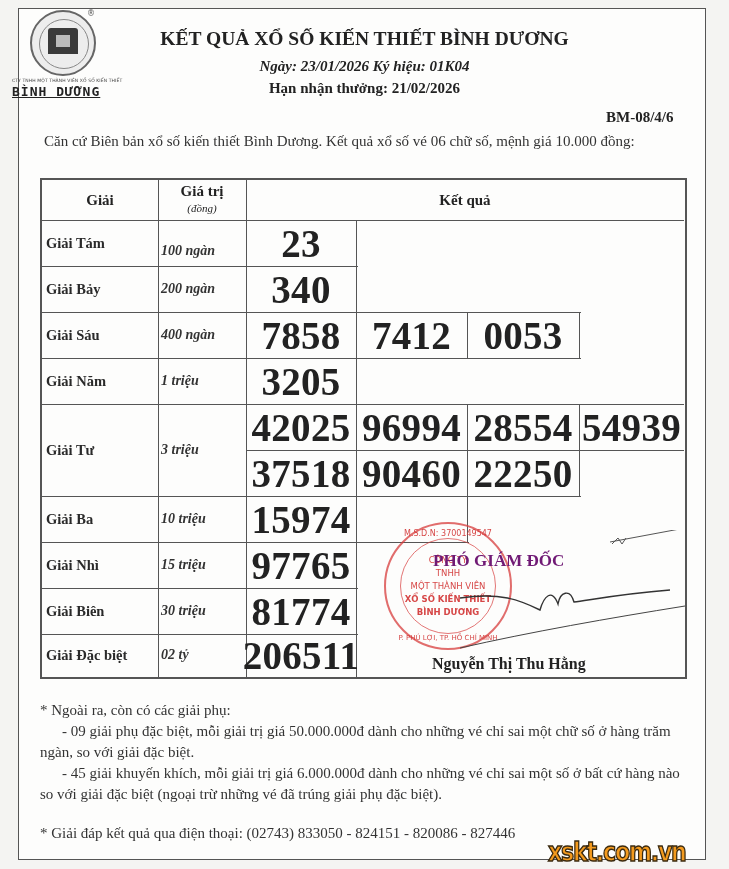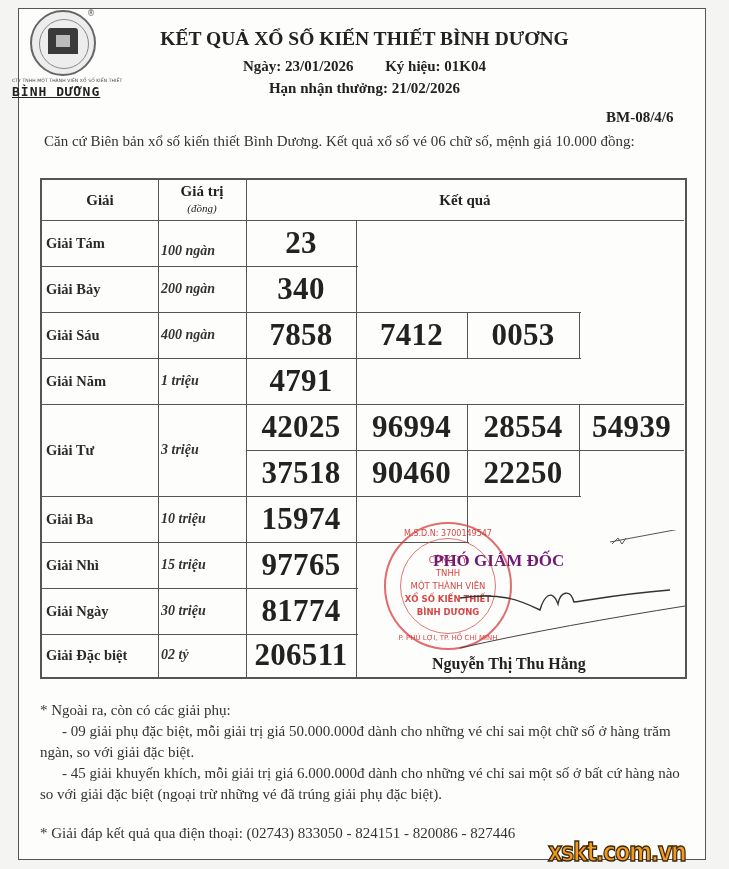--- a/index.html
+++ b/index.html
@@ -15,34 +15,34 @@
                border-radius:50%; border:1px solid #888; }
   .logo-building { left:48px; top:28px; width:30px; height:26px; background:#3a3a3a; border-radius:3px 3px 0 0; }
   .logo-building::before { content:""; position:absolute; left:8px; top:7px; width:14px; height:12px; background:#bbb; }
   .logo-reg { left:87px; top:9px; font-size:8px; font-family:"DejaVu Sans", sans-serif; color:#555; }
   .logo-sub { left:12px; top:78px; font-size:4.5px; letter-spacing:0.1px; color:#444; font-family:"DejaVu Sans", sans-serif; white-space:nowrap; }
   .logo-brand { left:12px; top:84px; font-size:13px; font-weight:bold; letter-spacing:1px; color:#222;
                 font-family:"DejaVu Sans Mono", monospace; text-decoration:underline; white-space:nowrap; }
   
   .title { left:0; width:729px; top:28px; text-align:center; font-size:19.5px; font-weight:bold; color:#222; }
   .sub1 { left:0; width:729px; top:58px; text-align:center; font-size:15px; font-weight:bold; }
-  .sub1 span { margin:0 14px; }
+  .sub1 span { margin:0 0;font-style:italic; }
   .sub2 { left:0; width:729px; top:80px; text-align:center; font-size:15px; font-weight:bold; }
   .form-code { left:606px; top:109px; font-size:15px; font-weight:bold; }
   .intro { left:44px; top:131px; width:640px; font-size:15px; line-height:21px; color:#333; }
   
   .tbl { left:40px; top:178px; width:647px; height:501px; border:2.5px solid #555; box-sizing:border-box; }
   .hline { position:absolute; height:0; border-top:1.3px solid #555; }
   .vline { position:absolute; width:0; border-left:1.3px solid #555; }
   .cell { position:absolute; display:flex; align-items:center; }
   .hdr { font-weight:bold; font-size:15px; justify-content:center; text-align:center; line-height:17px; flex-direction:column; }
   .hdr i { font-weight:normal; font-size:11px; }
   .prize { font-weight:bold; font-size:14.5px; padding-left:4px; color:#2a2a2a; }
   .value { font-style:italic; font-weight:bold; font-size:14px; padding-left:3px; color:#333; }
-  .num { justify-content:center; font-weight:bold; font-size:31px; color:#222; letter-spacing:0.3px; }
+  .num { justify-content:center; font-weight:bold; font-size:39px; color:#222; letter-spacing:0.3px; }
   
   .stamp { left:384px; top:522px; width:128px; height:128px; border-radius:50%; border:2.5px solid rgba(215,60,60,0.75);
            box-sizing:border-box; }
   .stamp-inner { left:14px; top:14px; width:96px; height:96px; border-radius:50%; border:1.5px solid rgba(215,60,60,0.7); box-sizing:border-box; }
   .stamp-text { left:0; width:124px; text-align:center; font-family:"DejaVu Sans", sans-serif; font-size:8.5px; color:rgba(210,50,50,0.9); line-height:12px; }
   .sig-title { left:433px; top:551px; font-size:17px; font-weight:bold; color:#701a75; }
   .sig-name { left:432px; top:655px; font-size:16px; font-weight:bold; color:#222; }
   
   .notes { left:40px; top:700px; width:650px; font-size:15px; line-height:21px; color:#333; }
   .notes p { margin:0; }
@@ -113,41 +113,41 @@
   <div class="cell num" style="left:204px;top:86px;width:110px;height:46px">340</div>
 
   <div class="cell prize" style="left:0;top:132px;width:116px;height:46px">Giải Sáu</div>
   <div class="cell value" style="left:116px;top:132px;width:88px;height:46px">400 ngàn</div>
   <div class="cell num" style="left:204px;top:132px;width:110px;height:46px">7858</div>
   <div class="cell num" style="left:314px;top:132px;width:111px;height:46px">7412</div>
   <div class="cell num" style="left:425px;top:132px;width:112px;height:46px">0053</div>
 
   <div class="cell prize" style="left:0;top:178px;width:116px;height:46px">Giải Năm</div>
   <div class="cell value" style="left:116px;top:178px;width:88px;height:46px">1 triệu</div>
-  <div class="cell num" style="left:204px;top:178px;width:110px;height:46px">4791</div>
+  <div class="cell num" style="left:204px;top:178px;width:110px;height:46px">3205</div>
 
   <div class="cell prize" style="left:0;top:224px;width:116px;height:92px">Giải Tư</div>
   <div class="cell value" style="left:116px;top:224px;width:88px;height:92px">3 triệu</div>
   <div class="cell num" style="left:204px;top:224px;width:110px;height:46px">42025</div>
   <div class="cell num" style="left:314px;top:224px;width:111px;height:46px">96994</div>
   <div class="cell num" style="left:425px;top:224px;width:112px;height:46px">28554</div>
   <div class="cell num" style="left:537px;top:224px;width:105px;height:46px">54939</div>
   <div class="cell num" style="left:204px;top:270px;width:110px;height:46px">37518</div>
   <div class="cell num" style="left:314px;top:270px;width:111px;height:46px">90460</div>
   <div class="cell num" style="left:425px;top:270px;width:112px;height:46px">22250</div>
 
   <div class="cell prize" style="left:0;top:316px;width:116px;height:46px">Giải Ba</div>
   <div class="cell value" style="left:116px;top:316px;width:88px;height:46px">10 triệu</div>
   <div class="cell num" style="left:204px;top:316px;width:110px;height:46px">15974</div>
 
   <div class="cell prize" style="left:0;top:362px;width:116px;height:46px">Giải Nhì</div>
   <div class="cell value" style="left:116px;top:362px;width:88px;height:46px">15 triệu</div>
   <div class="cell num" style="left:204px;top:362px;width:110px;height:46px">97765</div>
 
-  <div class="cell prize" style="left:0;top:408px;width:116px;height:46px">Giải Ngày</div>
+  <div class="cell prize" style="left:0;top:408px;width:116px;height:46px">Giải Biên</div>
   <div class="cell value" style="left:116px;top:408px;width:88px;height:46px">30 triệu</div>
   <div class="cell num" style="left:204px;top:408px;width:110px;height:46px">81774</div>
 
   <div class="cell prize" style="left:0;top:454px;width:116px;height:42px">Giải Đặc biệt</div>
   <div class="cell value" style="left:116px;top:454px;width:88px;height:42px">02 tỷ</div>
   <div class="cell num" style="left:204px;top:454px;width:110px;height:42px">206511</div>
 </div>
 
 <div class="abs stamp">
   <div class="abs stamp-inner"></div>

